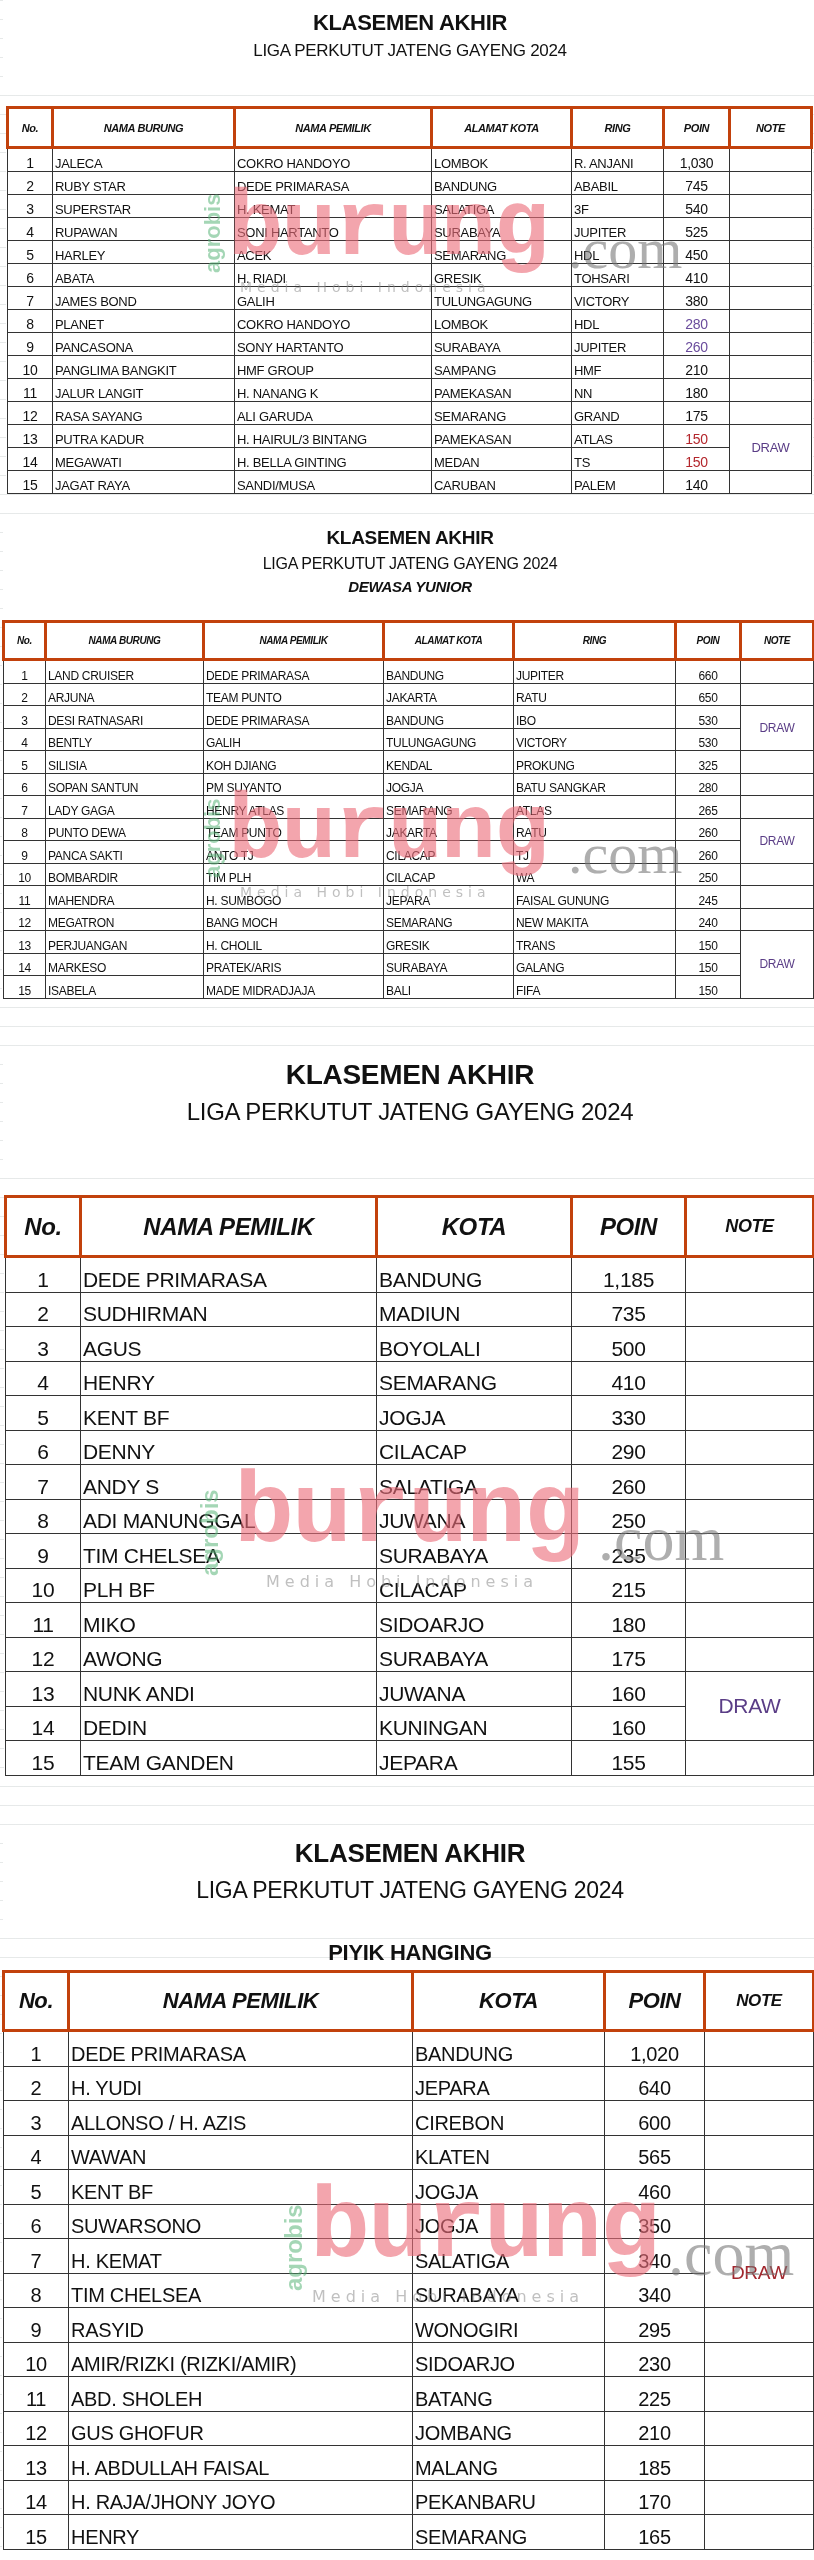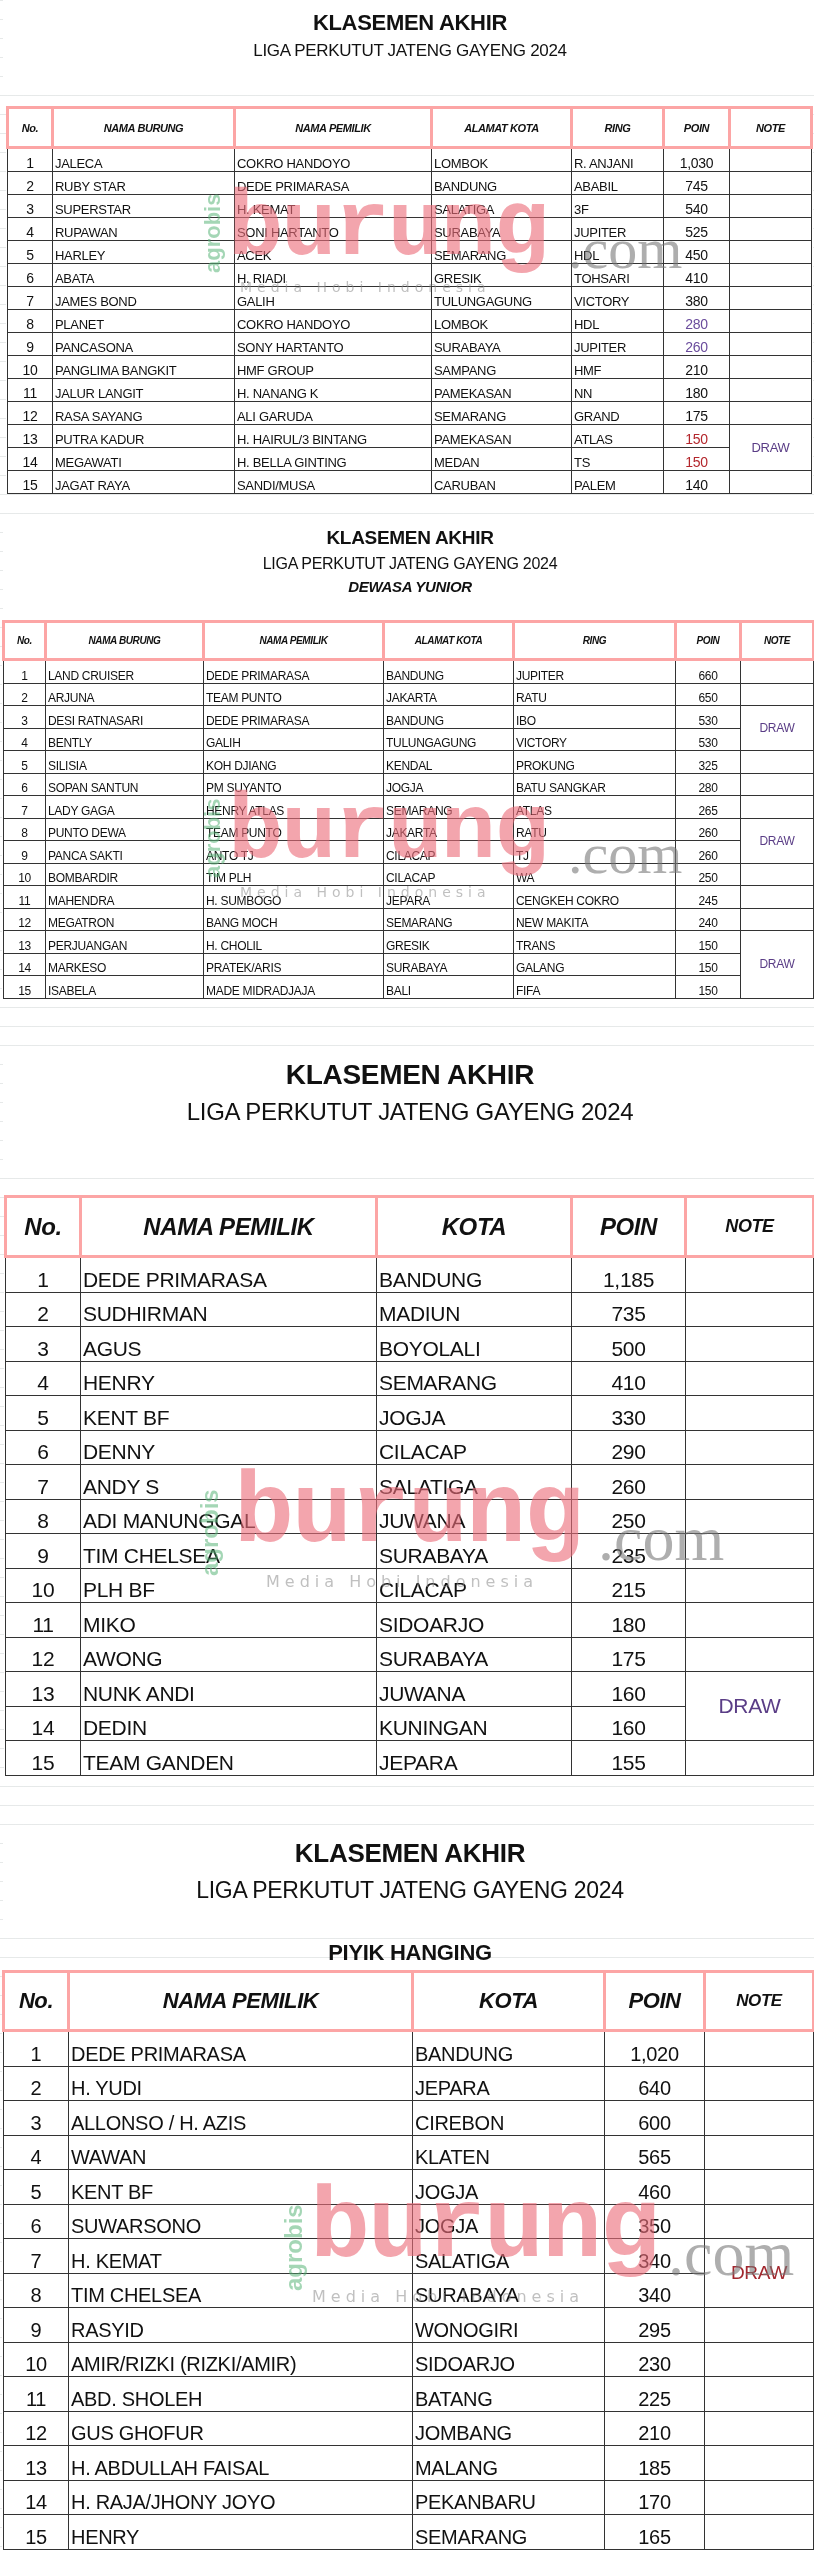--- a/index.html
+++ b/index.html
@@ -16,21 +16,21 @@
   .titles div { white-space: nowrap; }
   .t-main { font-weight: bold; letter-spacing: -0.3px; }
   .t-sub { font-weight: normal; letter-spacing: -0.3px; }
   .t-cat { font-weight: bold; letter-spacing: -0.3px; }
 
   table.standings {
     position: absolute; border-collapse: collapse; background: #fff;
     table-layout: fixed;
   }
   table.standings th {
-    border: 3px solid #fca5a5; font-style: italic; font-weight: bold;
+    border: 3px solid #c2410c; font-style: italic; font-weight: bold;
     text-align: center; letter-spacing: -0.4px;
   }
   table.standings td {
     border: 1.5px solid #333; padding: 0 2px; white-space: nowrap; overflow: hidden;
     vertical-align: bottom; letter-spacing: -0.3px;
   }
   table.standings td.no { text-align: center; }
   table.standings td.poin { text-align: center; }
   table.standings td.note { text-align: center; vertical-align: middle; }
   .draw-purple { color: #5a3d86; }
@@ -409,21 +409,21 @@
           <td>CILACAP</td>
           <td>WA</td>
           <td class="poin">250</td>
           <td class="note"></td>
         </tr>
         <tr>
           <td class="no">11</td>
           <td>MAHENDRA</td>
           <td>H. SUMBOGO</td>
           <td>JEPARA</td>
-          <td>CENGKEH COKRO</td>
+          <td>FAISAL GUNUNG</td>
           <td class="poin">245</td>
           <td class="note"></td>
         </tr>
         <tr>
           <td class="no">12</td>
           <td>MEGATRON</td>
           <td>BANG MOCH</td>
           <td>SEMARANG</td>
           <td>NEW MAKITA</td>
           <td class="poin">240</td>

